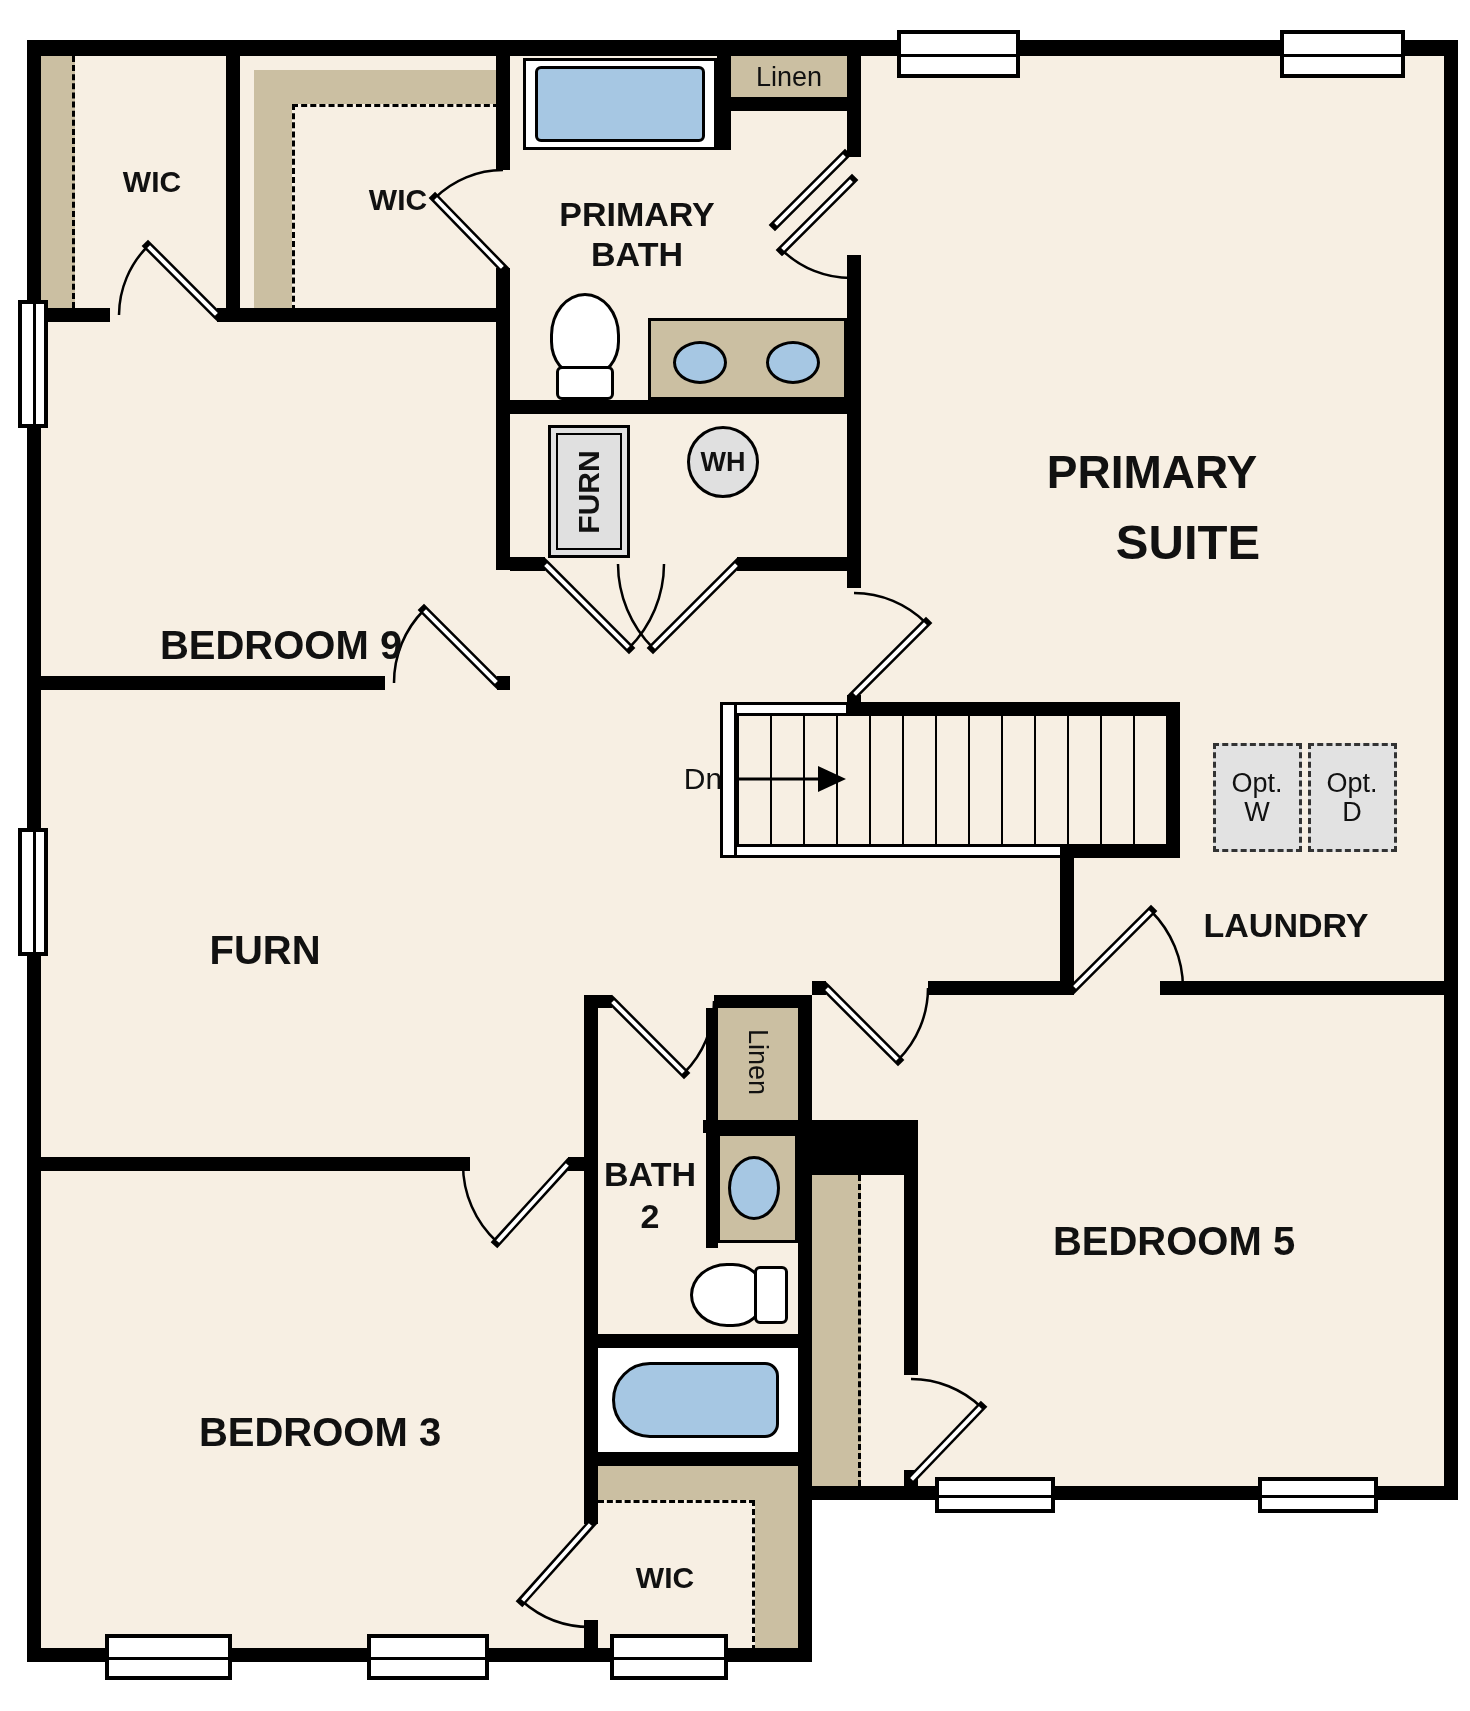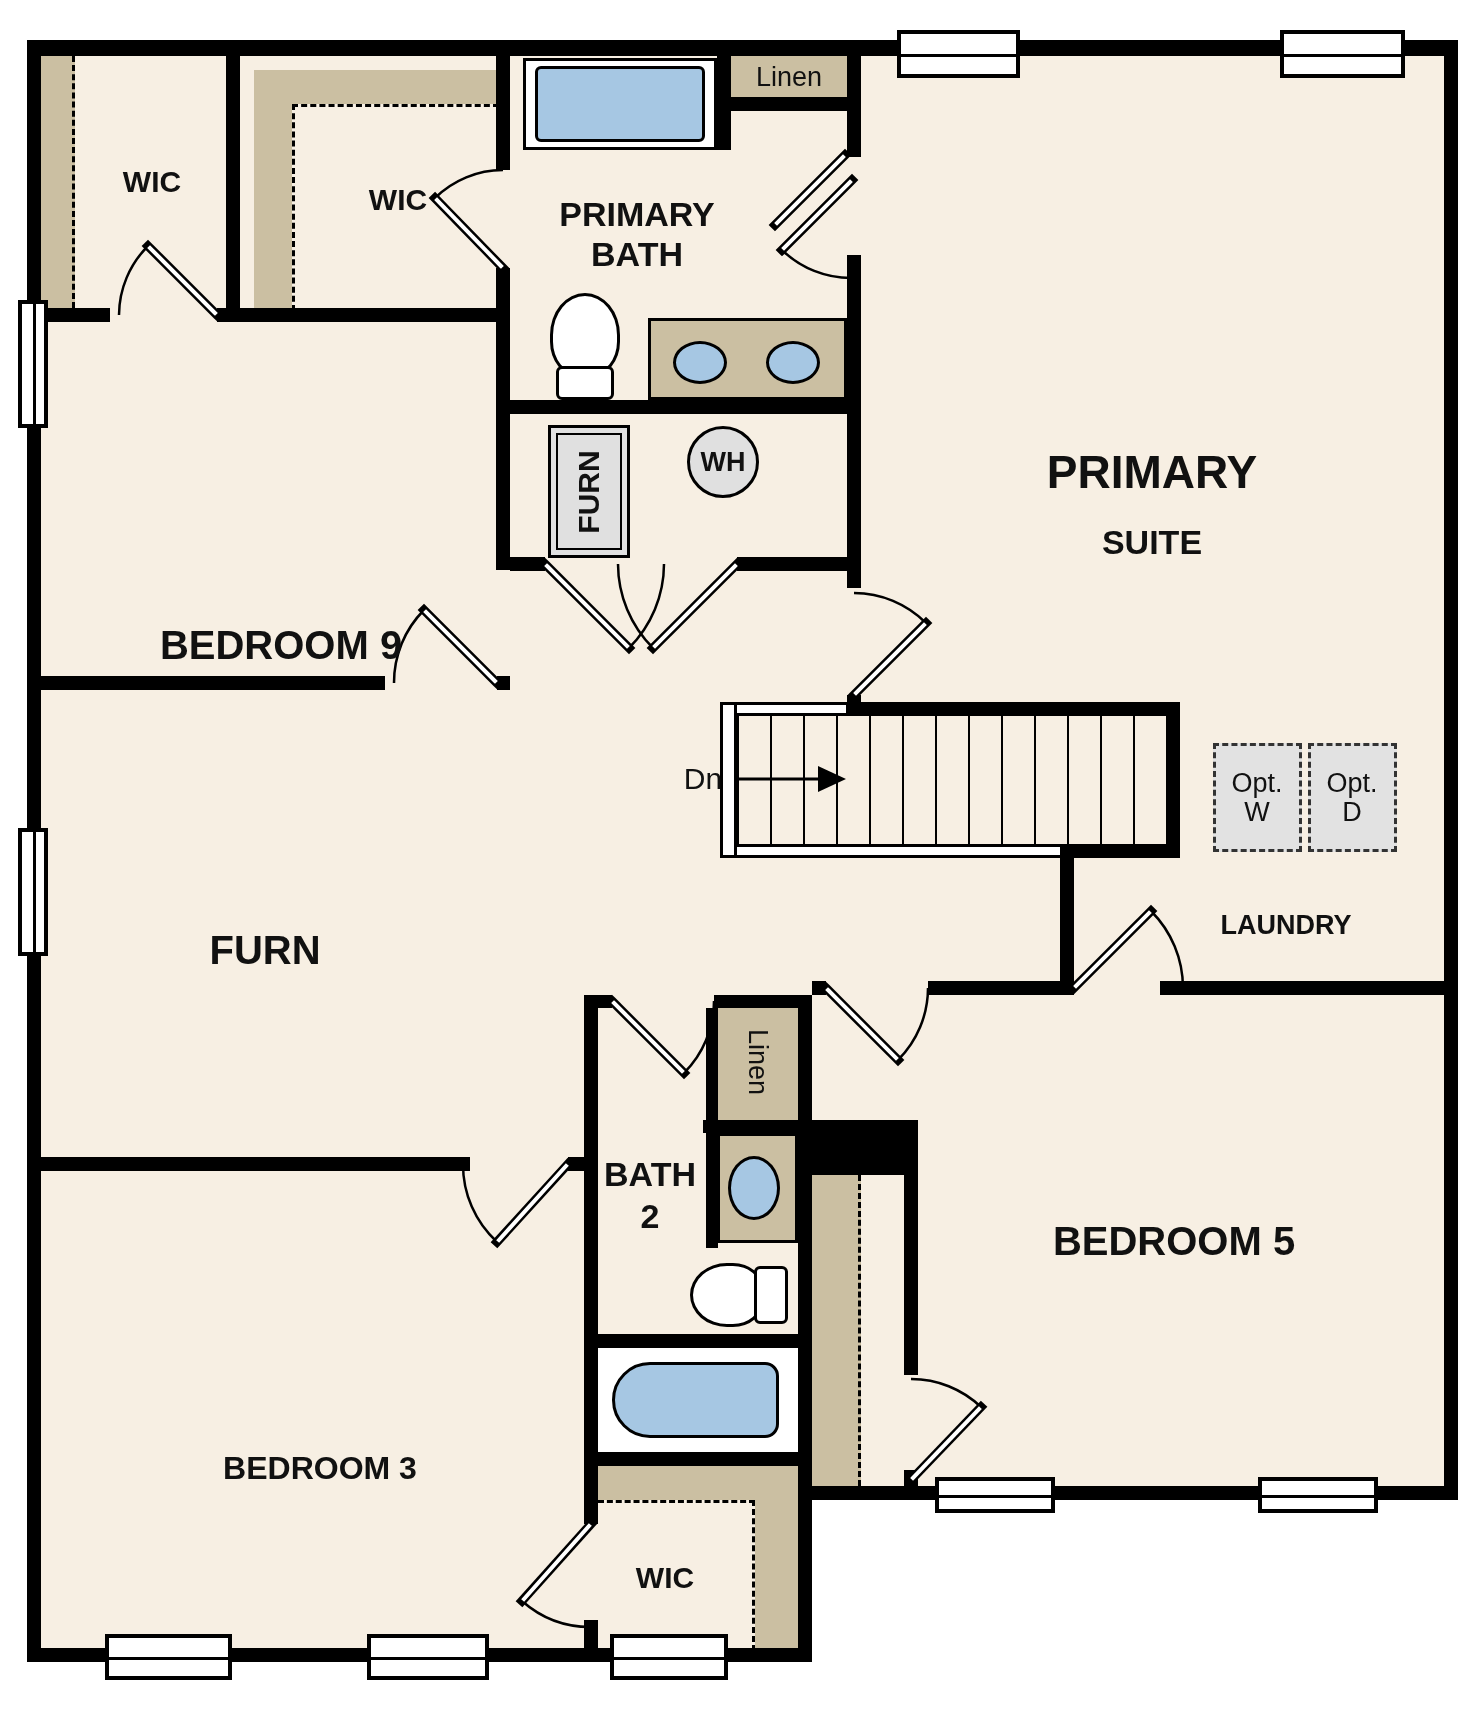--- a/index.html
+++ b/index.html
@@ -189,31 +189,31 @@
       <polygon points="818,766 818,792 846,779" fill="#000"></polygon>
     </g>
   </svg>
 
   <div class="lbl" style="left:152px;top:182px;font-size:30px;">WIC</div>
   <div class="lbl" style="left:398px;top:200px;font-size:30px;">WIC</div>
   <div class="lbl" style="left:637px;top:214px;font-size:34px;">PRIMARY</div>
   <div class="lbl" style="left:637px;top:254px;font-size:34px;">BATH</div>
   <div class="lbl" style="left:789px;top:77px;font-size:27px;font-weight:normal;">Linen</div>
   <div class="lbl" style="left:1152px;top:472px;font-size:46px;">PRIMARY</div>
-  <div class="lbl" style="left:1152px;top:542px;font-size:34px;">SUITE</div>
+  <div class="lbl" style="left:1188px;top:542px;font-size:49px;">SUITE</div>
   <div class="lbl" style="left:281px;top:645px;font-size:40px;">BEDROOM 9</div>
   <div class="lbl rotm90" style="left:589px;top:492px;font-size:30px;">FURN</div>
   <div class="lbl" style="left:723px;top:462px;font-size:27px;">WH</div>
   <div class="lbl" style="left:703px;top:779px;font-size:30px;font-weight:normal;">Dn</div>
   <div class="lbl" style="left:1257px;top:783px;font-size:27px;font-weight:normal;">Opt.</div>
   <div class="lbl" style="left:1257px;top:812px;font-size:27px;font-weight:normal;">W</div>
   <div class="lbl" style="left:1352px;top:783px;font-size:27px;font-weight:normal;">Opt.</div>
   <div class="lbl" style="left:1352px;top:812px;font-size:27px;font-weight:normal;">D</div>
-  <div class="lbl" style="left:1286px;top:925px;font-size:27px;">LAUNDRY</div>
+  <div class="lbl" style="left:1286px;top:925px;font-size:34px;">LAUNDRY</div>
   <div class="lbl" style="left:265px;top:950px;font-size:40px;">FURN</div>
   <div class="lbl" style="left:650px;top:1174px;font-size:34px;">BATH</div>
   <div class="lbl" style="left:650px;top:1216px;font-size:34px;">2</div>
   <div class="lbl rot90" style="left:757px;top:1062px;font-size:27px;font-weight:normal;">Linen</div>
   <div class="lbl" style="left:1174px;top:1241px;font-size:40px;">BEDROOM 5</div>
-  <div class="lbl" style="left:320px;top:1468px;font-size:32px;">BEDROOM 3</div>
+  <div class="lbl" style="left:320px;top:1432px;font-size:40px;">BEDROOM 3</div>
   <div class="lbl" style="left:665px;top:1578px;font-size:30px;">WIC</div>
 
 </div>
 
 </body></html>

